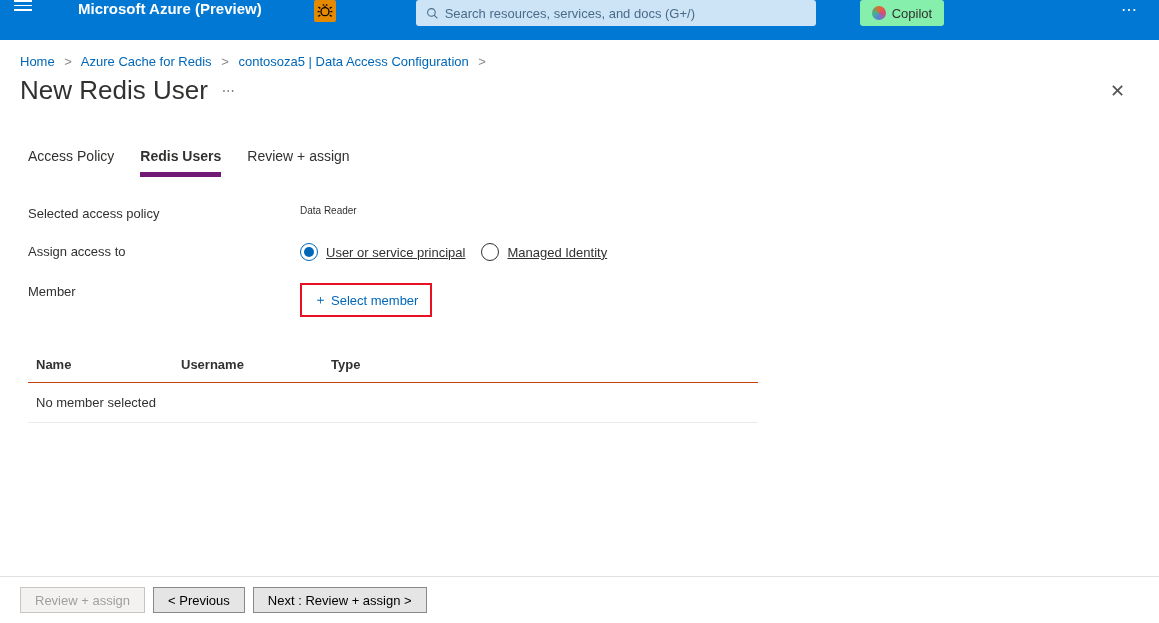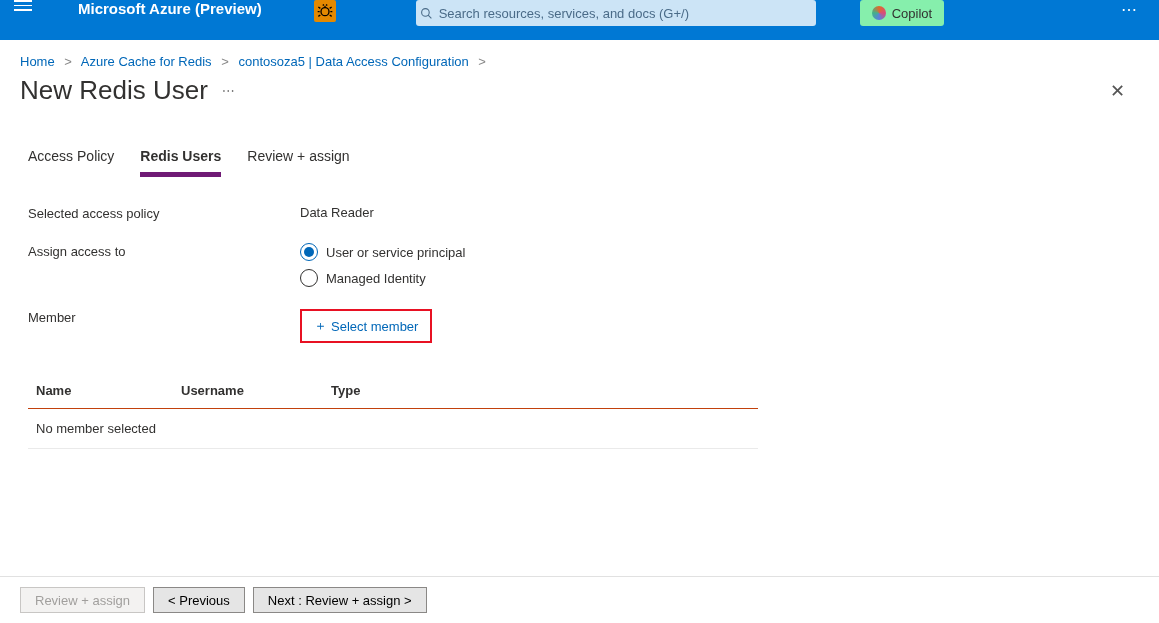--- a/index.html
+++ b/index.html
@@ -24,21 +24,21 @@
     align-items: flex-start;
     padding: 0 10px;
     color: #fff;
     gap: 32px;
   }
   .hamburger { display:flex;flex-direction:column;justify-content:center;gap:3px;width:18px;margin:0 14px 0 4px;cursor:pointer;}
   .hamburger span{height:1.5px;background:#fff;width:100%;}
   .brand { font-weight:600; font-size:15px; margin-right:20px; }
   .preview-btn{width:22px;height:22px;background:#e48900;display:flex;align-items:center;justify-content:center;border-radius:2px;margin-right:48px;}
   .preview-btn svg{stroke:#000;}
-  .search-box{flex:0 0 400px;height:26px;background:#cce4f6;border-radius:3px;display:flex;align-items:center;padding:0 4px;color:#4a6b88;margin-right:12px;}
+  .search-box{flex:0 0 400px;height:26px;background:#cce4f6;border-radius:3px;display:flex;align-items:center;padding:0 10px;color:#4a6b88;margin-right:12px;}
   .search-box svg{margin-right:6px;}
   .search-box span{font-size:13px;}
   .copilot-btn{height:26px;background:#86efac;color:#323130;border-radius:3px;padding:0 12px;display:flex;align-items:center;font-size:13px;font-weight:400;}
   .copilot-icon{width:14px;height:14px;margin-right:6px;border-radius:50%;background:conic-gradient(#e06a2b,#d94c7a,#5a7fdc,#41b28b,#e06a2b);}
   .top-spacer{flex:1;}
   .ellipsis{color:#fff;font-size:16px;margin-right:10px;letter-spacing:2px;}
 
   
   .crumbs{padding:14px 20px 4px;font-size:13px;}
   .crumbs a{color:#0067b8;text-decoration:none;}
@@ -52,22 +52,22 @@
 
   
   .tabs{display:flex;gap:26px;padding:42px 28px 0;border-bottom:0;}
   .tab{font-size:14px;padding-bottom:8px;color:#323130;cursor:pointer;}
   .tab.active{font-weight:600;border-bottom:5px solid #701a75;}
 
   
   .form{padding:28px 28px 0;}
   .form-row{display:flex;align-items:flex-start;margin-bottom:22px;}
   .form-label{width:272px;font-size:13px;color:#323130;padding-top:1px;}
-  .form-value{font-size:13px;}
-  .radio-group{display:flex;flex-direction:column;gap:8px;}
+  .form-value{font-size:10px;}
+  .radio-group{display:flex;flex-direction:row;gap:16px;text-decoration:underline;}
   .radio{display:flex;align-items:center;gap:8px;cursor:pointer;}
   .radio-dot{width:18px;height:18px;border:1px solid #323130;border-radius:50%;display:flex;align-items:center;justify-content:center;}
   .radio-dot.checked{border-color:#0067b8;}
   .radio-dot.checked::after{content:"";width:10px;height:10px;background:#0067b8;border-radius:50%;}
   .select-member{display:inline-flex;align-items:center;color:#0067b8;gap:4px;cursor:pointer;padding:4px 8px;}
   .highlight-box{border:2px solid #e81123;padding:2px 4px;display:inline-block;}
 
   
   .tbl{margin:8px 28px 0;width:730px;}
   .tbl-head{display:flex;border-bottom:1px solid #c2410c;padding:10px 8px;font-weight:600;}

